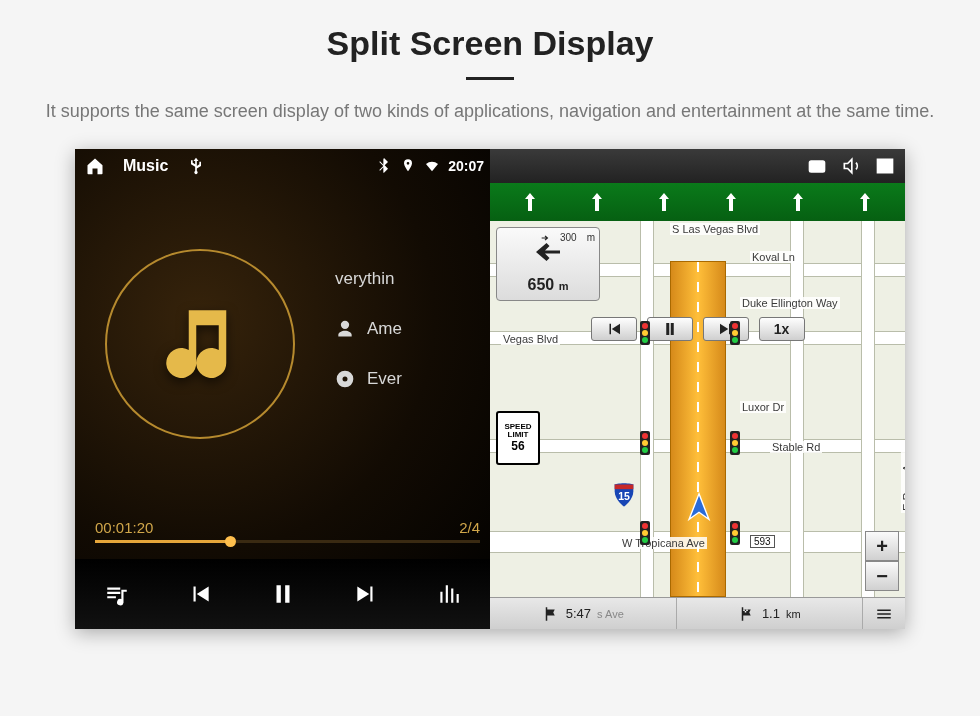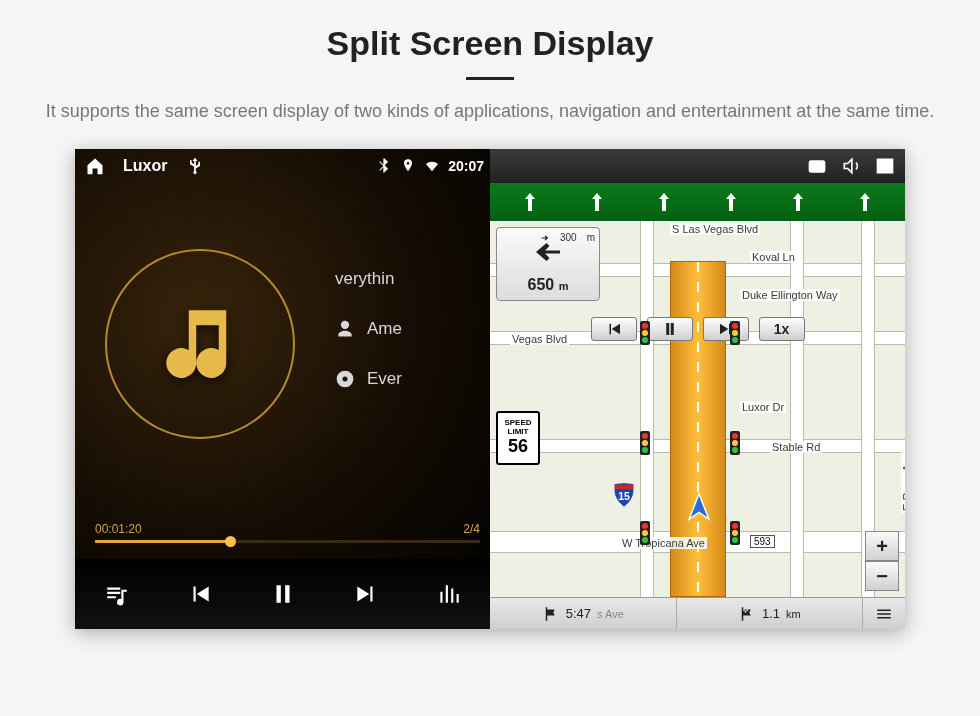--- a/index.html
+++ b/index.html
@@ -19,21 +19,21 @@
   .status-time { font-size:14px; font-weight:700; }
 
   .album-art { position:absolute; left:30px; top:100px; width:190px; height:190px; border:2px solid #b68a2e; border-radius:50%; display:flex; align-items:center; justify-content:center; }
   .note-icon { width:90px; height:90px; fill:#e5b94a; filter:drop-shadow(0 4px 6px rgba(0,0,0,.6)); }
 
   .track-lines { position:absolute; left:260px; top:120px; display:flex; flex-direction:column; gap:30px; }
   .track-line { display:flex; align-items:center; gap:12px; color:#d8d8d8; font-size:17px; }
   .tl-icon { width:20px; height:20px; fill:#d8d8d8; }
 
   .progress { position:absolute; left:20px; right:10px; bottom:86px; }
-  .times { display:flex; justify-content:space-between; font-size:12px; color:#d0a64a; margin-bottom:4px; }
+  .times { display:flex; justify-content:space-between; font-size:15px; color:#d0a64a; margin-bottom:4px; }
   .bar { height:3px; background:#3a2a12; position:relative; }
   .bar-fill { position:absolute; left:0; top:0; height:100%; background:#e6a63a; width:35%; }
   .bar-thumb { position:absolute; top:-4px; left:35%; width:11px; height:11px; background:#ffbf4d; border-radius:50%; margin-left:-5px; }
 
   .controls { position:absolute; left:0; right:0; bottom:0; height:70px; display:flex; align-items:center; justify-content:space-around; background:linear-gradient(#000,#111); }
   .ctrl-icon { width:26px; height:26px; fill:#fff; }
 
   
   .nav { width:50%; height:100%; background:#bef264; position:relative; overflow:hidden; }
   .nav-topbar { height:34px; background:linear-gradient(#3a3a3a,#222); display:flex; align-items:center; justify-content:flex-end; gap:14px; padding:0 10px; }
@@ -52,21 +52,21 @@
   .turn-arrow { width:36px; height:36px; fill:#222; }
   .turn-sub { position:absolute; right:4px; top:4px; font-size:10px; color:#333; display:flex; align-items:center; gap:10px; }
   .turn-dist { font-size:16px; font-weight:700; color:#222; margin-top:4px; }
   .turn-unit { font-size:11px; }
 
   .nav-btn-row { position:absolute; top:96px; left:50%; transform:translateX(-50%); display:flex; gap:10px; }
   .nav-btn { width:46px; height:24px; background:linear-gradient(#fefefe,#cfcfcf); border:1px solid #777; border-radius:3px; display:flex; align-items:center; justify-content:center; font-size:14px; font-weight:600; color:#222; }
   .nb-icon { width:18px; height:18px; fill:#222; }
 
   .speed-sign { position:absolute; left:6px; top:190px; width:44px; height:54px; background:#fff; border:2px solid #000; border-radius:3px; display:flex; flex-direction:column; align-items:center; justify-content:center; font-size:8px; font-weight:700; color:#000; line-height:1.1; }
-  .speed-sign .num { font-size:18px; }
+  .speed-sign .num { font-size:12px; }
 
   .traffic-light { position:absolute; width:10px; height:24px; background:#222; border-radius:2px; display:flex; flex-direction:column; align-items:center; justify-content:space-around; padding:1px 0;}
   .traffic-light span{ width:6px; height:6px; border-radius:50%; }
   .tl-r{background:#e33;} .tl-y{background:#fc3;} .tl-g{background:#2c4;}
 
   .interstate { position:absolute; width:28px; height:28px; }
   .cursor { position:absolute; width:34px; height:34px; }
 
   .zoom-ctl { position:absolute; right:6px; bottom:6px; width:34px; display:flex; flex-direction:column; }
   .zoom-btn { height:30px; background:linear-gradient(#fafafa,#d0d0d0); border:1px solid #888; display:flex; align-items:center; justify-content:center; font-size:20px; font-weight:700; color:#222; }
@@ -85,21 +85,21 @@
 <div class="title-underline"></div>
 <p class="hero-sub">It supports the same screen display of two kinds of applications, navigation and entertainment at the same time.</p>
 
 <div class="device">
 
   <div class="music">
     <div class="status-row-left">
       <svg class="home-icon" viewBox="0 0 24 24">
           <path d="M3 11l9-8 9 8v10a1 1 0 0 1-1 1h-5v-7h-6v7H4a1 1 0 0 1-1-1z"></path>
         </svg>
-      <span class="label">Luxor</span>
+      <span class="label">Music</span>
       <svg class="usb-icon" viewBox="0 0 24 24">
           <path d="M12 2l3 4h-2v6l3-2V7h2v5l-5 3v3a2 2 0 1 1-2 0v-5l-5-3V5h2v3l3 2V6H9z"></path>
         </svg>
     </div>
     <div class="status-row-right">
       <svg class="sbar-icon" viewBox="0 0 24 24">
           <path d="M11 2v8L6 5l-1 1 6 6-6 6 1 1 5-5v8h1l6-6-5-5 5-5-6-6z"></path>
         </svg>
       <svg class="sbar-icon" viewBox="0 0 24 24">
           <path d="M12 2a6 6 0 0 0-6 6c0 4 6 12 6 12s6-8 6-12a6 6 0 0 0-6-6zm0 8a2 2 0 1 1 0-4 2 2 0 0 1 0 4z"></path>
@@ -205,22 +205,22 @@
       <div class="road-h" style="top:110px"></div>
       <div class="road-h" style="top:218px"></div>
       <div class="road-h" style="top:310px;height:22px"></div>
       <div class="road-v" style="left:150px"></div>
       <div class="road-v" style="left:300px"></div>
       <div class="road-v" style="right:30px"></div>
       <div class="main-road" style="left:180px;top:40px;bottom:0"></div>
 
       <div class="road-label" style="top:2px;left:180px">S Las Vegas Blvd</div>
       <div class="road-label" style="top:30px;left:260px">Koval Ln</div>
-      <div class="road-label" style="top:68px;left:250px">Duke Ellington Way</div>
-      <div class="road-label" style="top:112px;left:20px">Vegas Blvd</div>
+      <div class="road-label" style="top:76px;left:250px">Duke Ellington Way</div>
+      <div class="road-label" style="top:112px;left:11px">Vegas Blvd</div>
       <div class="road-label" style="top:180px;left:250px">Luxor Dr</div>
       <div class="road-label" style="top:220px;left:280px">Stable Rd</div>
       <div class="road-label" style="top:230px;right:4px;transform:rotate(-90deg);transform-origin:right top">E Reno Ave</div>
       <div class="road-label" style="top:316px;left:130px">W Tropicana Ave</div>
       <div class="dist-badge" style="top:314px;left:260px">593</div>
 
       <div class="turn-box">
         <div class="turn-sub">
           <svg width="10" height="10" viewBox="0 0 24 24" fill="#222">
               <path d="M4 13h10l-3 3 2 2 7-6-7-6-2 2 3 3H4z"></path>

